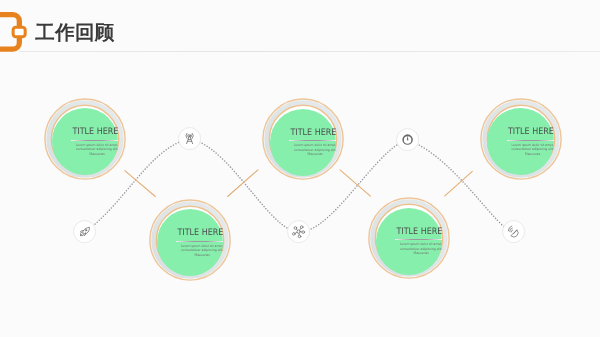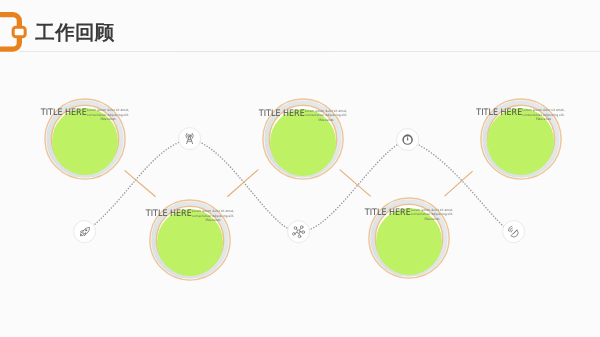--- a/index.html
+++ b/index.html
@@ -14,22 +14,22 @@
   #slide{position:absolute;left:0;top:0;width:600px;height:337px;overflow:hidden;background:#fbfbfb;}
   #texture{position:absolute;left:0;top:0;width:600px;height:337px;z-index:0;opacity:1;}
   #header{position:absolute;left:0;top:0;width:600px;height:56px;z-index:5;padding-left:20px;}
   #logo{position:absolute;left:-24px;top:11px;width:52px;height:41px;z-index:6;overflow:visible;}
   #title{position:absolute;left:35.3px;top:22.8px;font-size:19.5px;font-weight:bold;color:#3a3a3a;
          letter-spacing:0.35px;line-height:21px;z-index:6;white-space:nowrap;}
   #hr{position:absolute;left:19px;top:51px;width:581px;height:1px;
       background:linear-gradient(to right,#e9e9e9,#e4e4e4 40%,#ebebeb);z-index:6;}
   #diagram{position:absolute;left:0;top:0;width:600px;height:337px;z-index:2;}
   .node{position:absolute;z-index:3;}
-  .node .card{position:absolute;border-radius:50%;background:#bef264;
-    display:flex;flex-direction:row;align-items:flex-start;justify-content:center;}
+  .node .card{position:absolute;border-radius:50%;background:#86efac;
+    display:flex;flex-direction:column;align-items:flex-end;justify-content:center;}
   .node .t{font-family:"DejaVu Sans",sans-serif;font-stretch:condensed;
            font-size:8.9px;font-weight:400;color:#4d4d4d;letter-spacing:0.02px;white-space:nowrap;}
   .node .dv{height:1px;margin:2.6px 0 1.8px;}
   .node .d{font-family:"DejaVu Sans",sans-serif;font-stretch:condensed;
            font-size:3.35px;color:#6e6e6e;line-height:4.55px;text-align:center;}
   .iconwrap{position:absolute;z-index:4;}
 </style>
 </head>
 <body>
 

